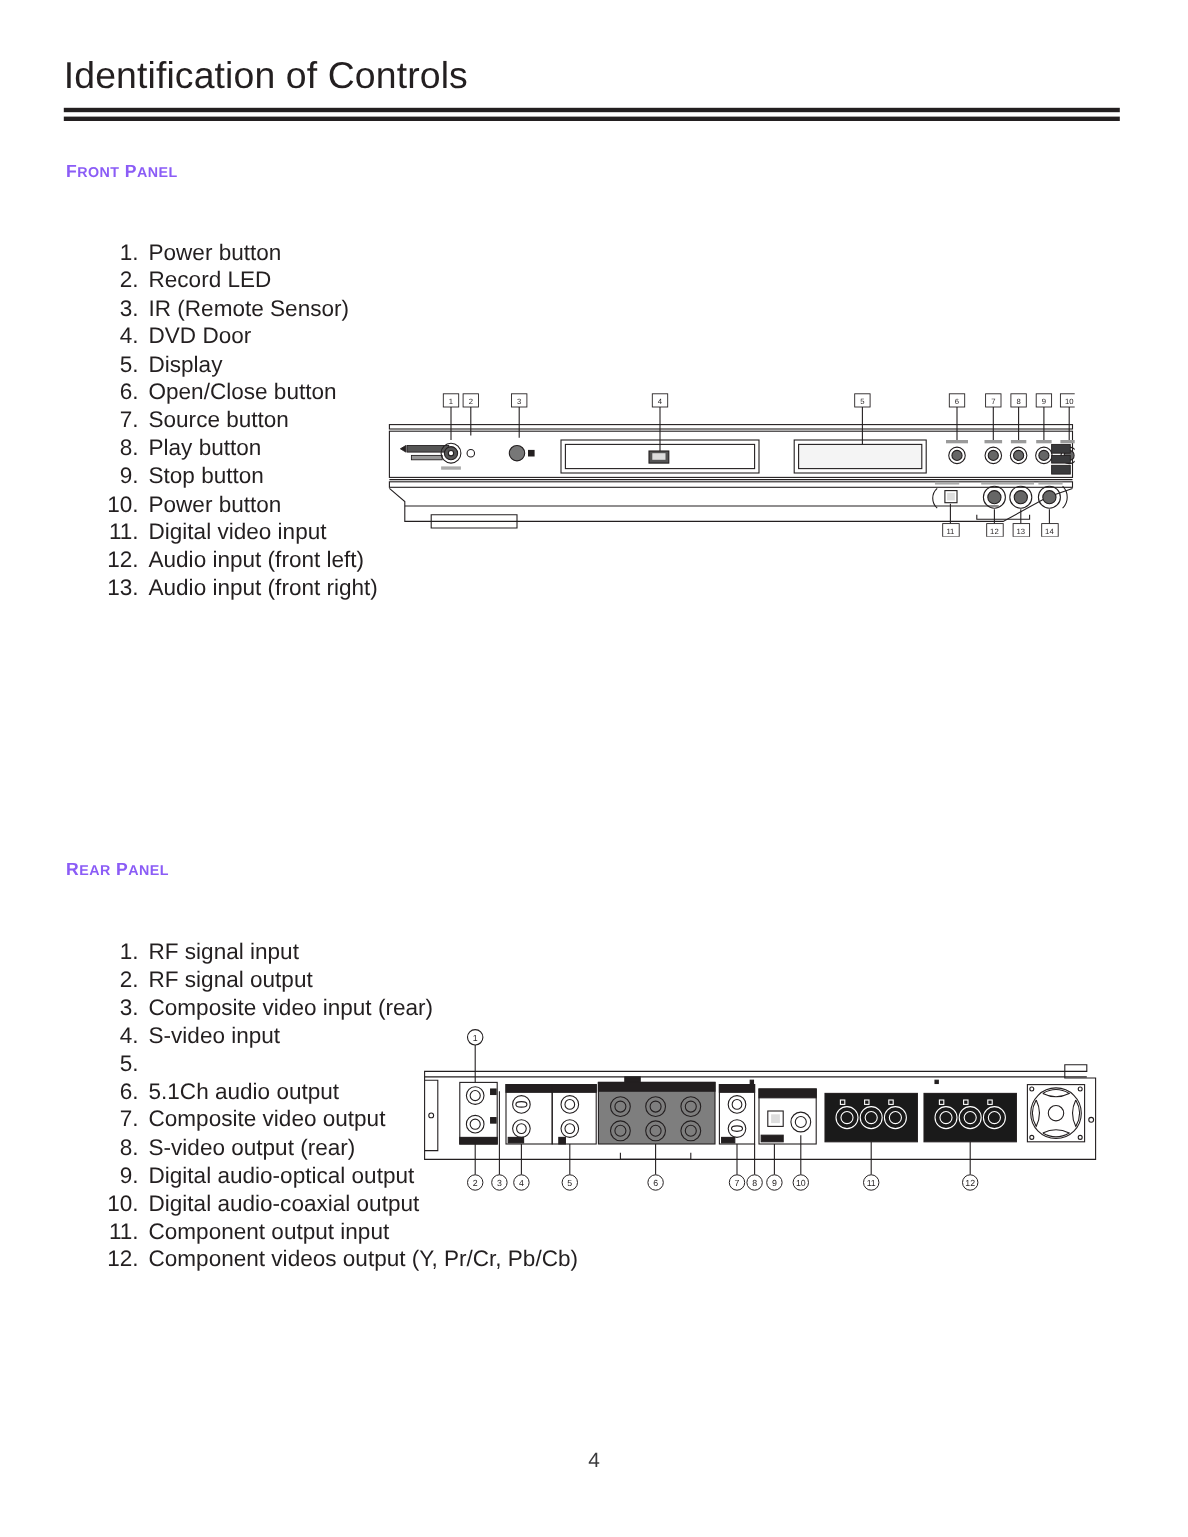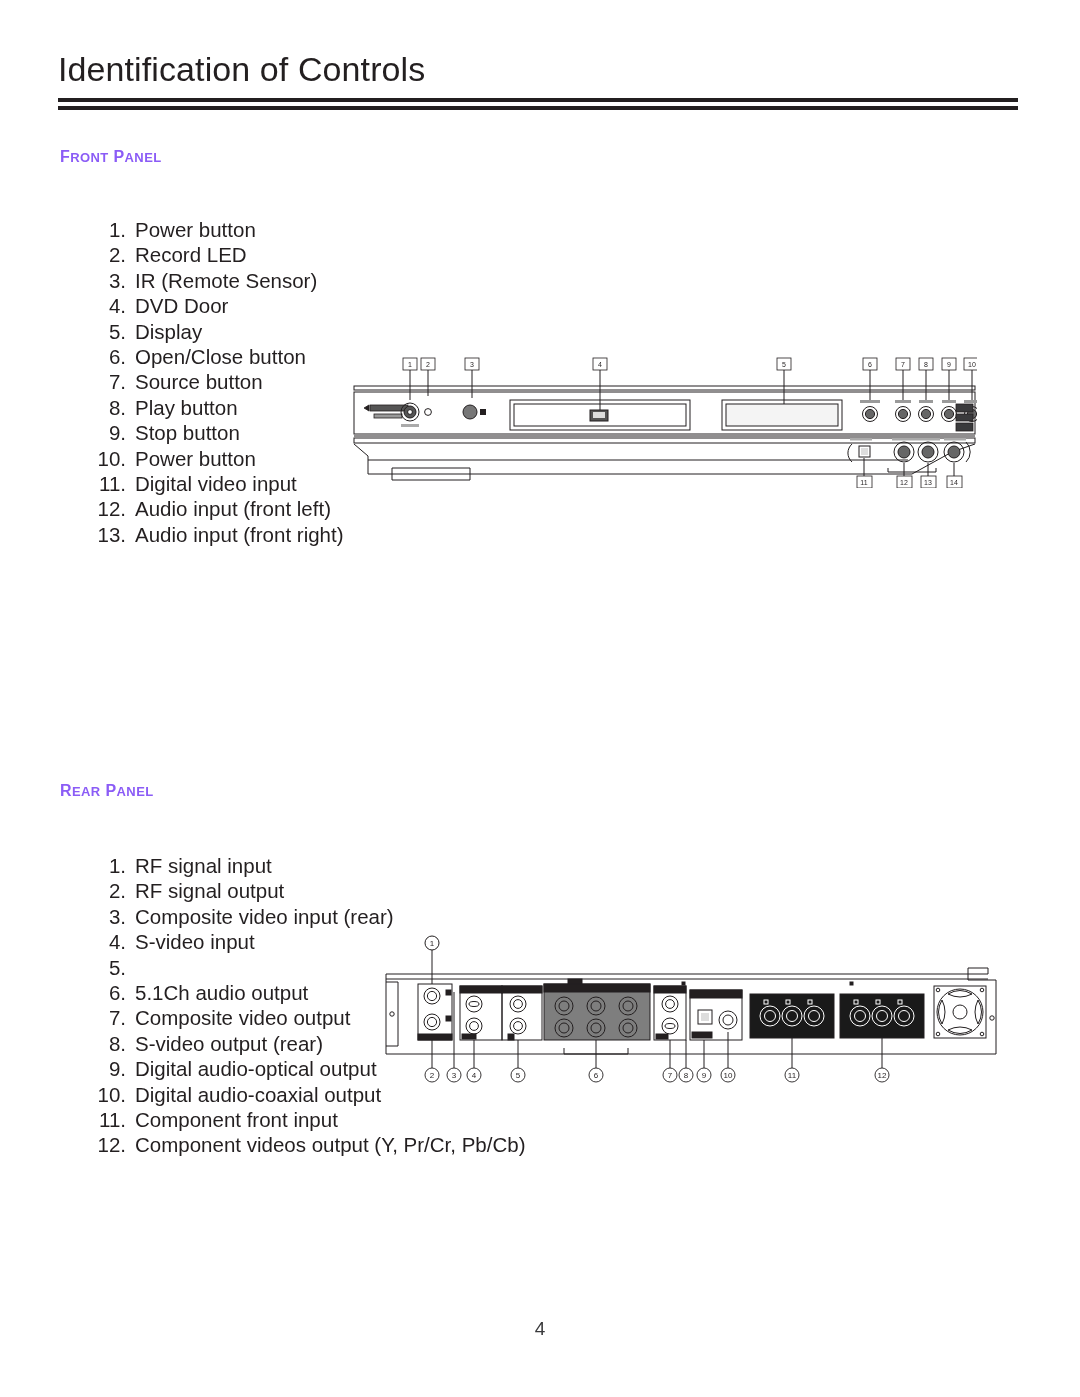--- a/index.html
+++ b/index.html
@@ -356,21 +356,21 @@
   <li>
       <span class="num">9.</span>
       <span class="txt">Digital audio-optical output</span>
     </li>
   <li>
       <span class="num">10.</span>
       <span class="txt">Digital audio-coaxial output</span>
     </li>
   <li>
       <span class="num">11.</span>
-      <span class="txt">Component front input</span>
+      <span class="txt">Component output input</span>
     </li>
   <li>
       <span class="num">12.</span>
       <span class="txt">Component videos output (Y, Pr/Cr, Pb/Cb)</span>
     </li>
 </ul>
 
 <div class="device" id="rear-panel-figure">
 <svg width="618" height="170" viewBox="0 0 618 170" xmlns="http://www.w3.org/2000/svg">
   <g fill="none" stroke="#231f20" stroke-width="1">

